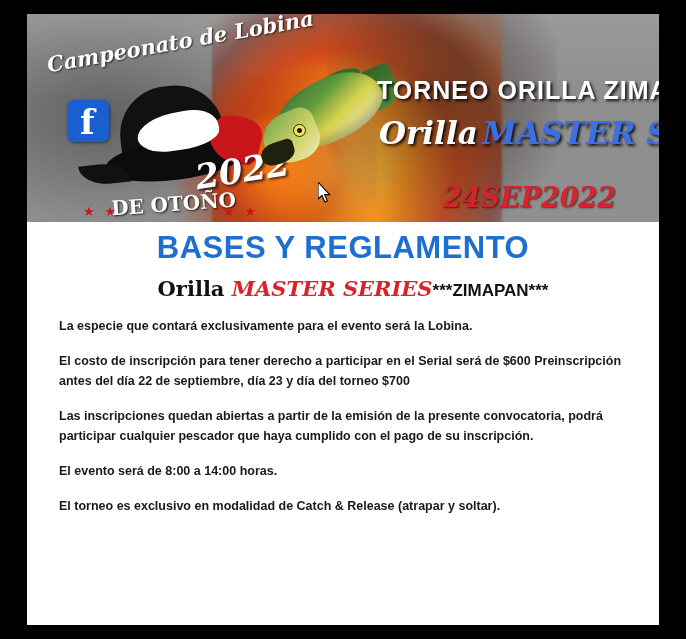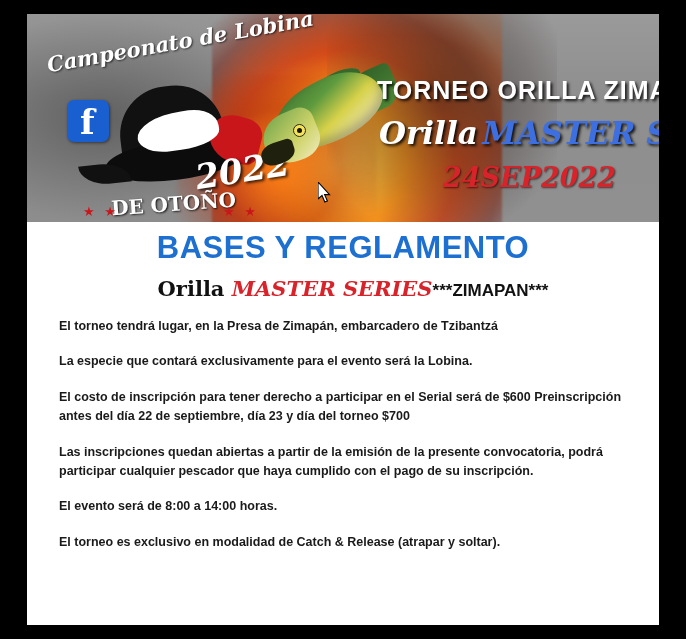--- a/index.html
+++ b/index.html
@@ -270,21 +270,21 @@
   }
   .t-orilla-line .master {
     font-family: "DejaVu Serif", serif;
     font-style: italic;
     font-weight: bold;
     font-size: 31px;
     color: #3d6fe0;
   }
   .t-date {
     position: absolute;
-    left: 416px; top: 148px;
+    left: 416px; top: 168px;
     font-family: "DejaVu Serif", serif;
     font-style: italic;
     font-weight: bold;
     font-size: 27px;
     color: #d8232a;
     text-shadow: 1px 1px 2px rgba(0,0,0,0.6);
     white-space: nowrap;
   }
 
   
@@ -410,21 +410,20 @@
   </div>
 
   <div id="content">
     <div class="h-main">BASES Y REGLAMENTO</div>
 
     <div class="h-sub">
       <span class="orilla">Orilla </span><span class="master">MASTER SERIES</span><span class="zimapan">***ZIMAPAN***</span>
     </div>
 
 
-    <p class="para">El torneo tendrá lugar, en la Presa de Zimapán, embarcadero de Tzibantzá</p>
     <p class="para">La especie que contará exclusivamente para el evento será la Lobina.</p>
     <p class="para"> El costo de inscripción para tener derecho a participar en el Serial será de $600 Preinscripción antes del día 22 de septiembre, día 23 y día del torneo $700</p>
     <p class="para">Las inscripciones quedan abiertas a partir de la emisión de la presente convocatoria, podrá participar cualquier pescador que haya cumplido con el pago de su inscripción.</p>
     <p class="para">El evento será de 8:00 a 14:00 horas.</p>
     <p class="para">El torneo es exclusivo en modalidad de Catch &amp; Release (atrapar y soltar).</p>
 
   </div>
 
 </div>
 

